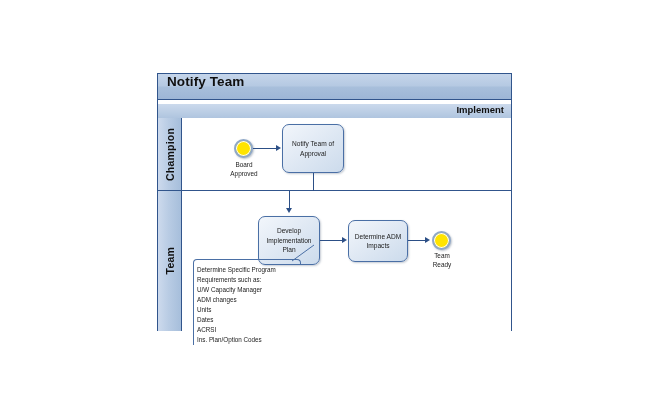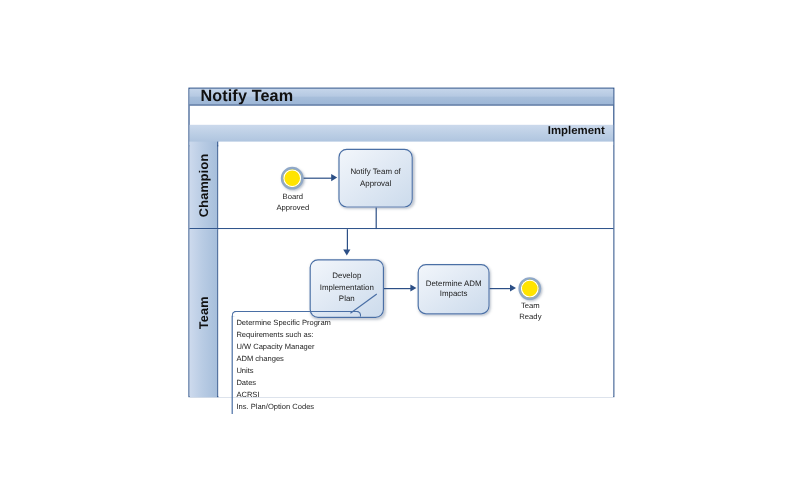--- a/index.html
+++ b/index.html
@@ -28,26 +28,26 @@
     box-sizing: border-box;
     background: #ffffff;
   }
 
   
   #pool-title {
     position: absolute;
     left: 0;
     top: 0;
     width: 100%;
-    height: 14px;
+    height: 26px;
     box-sizing: border-box;
     border-bottom: 1px solid #31558c;
     background: linear-gradient(to bottom, #c5d5ea 0%, #b5c9e2 48%, #a8bfdb 52%, #9db6d6 100%);
     display: flex;
-    align-items: flex-end;
+    align-items: flex-start;
   }
   #pool-title .txt {
     font-size: 13.5px;
     font-weight: bold;
     color: #101010;
     padding-left: 9px;
     letter-spacing: .1px;
   }
 
   

